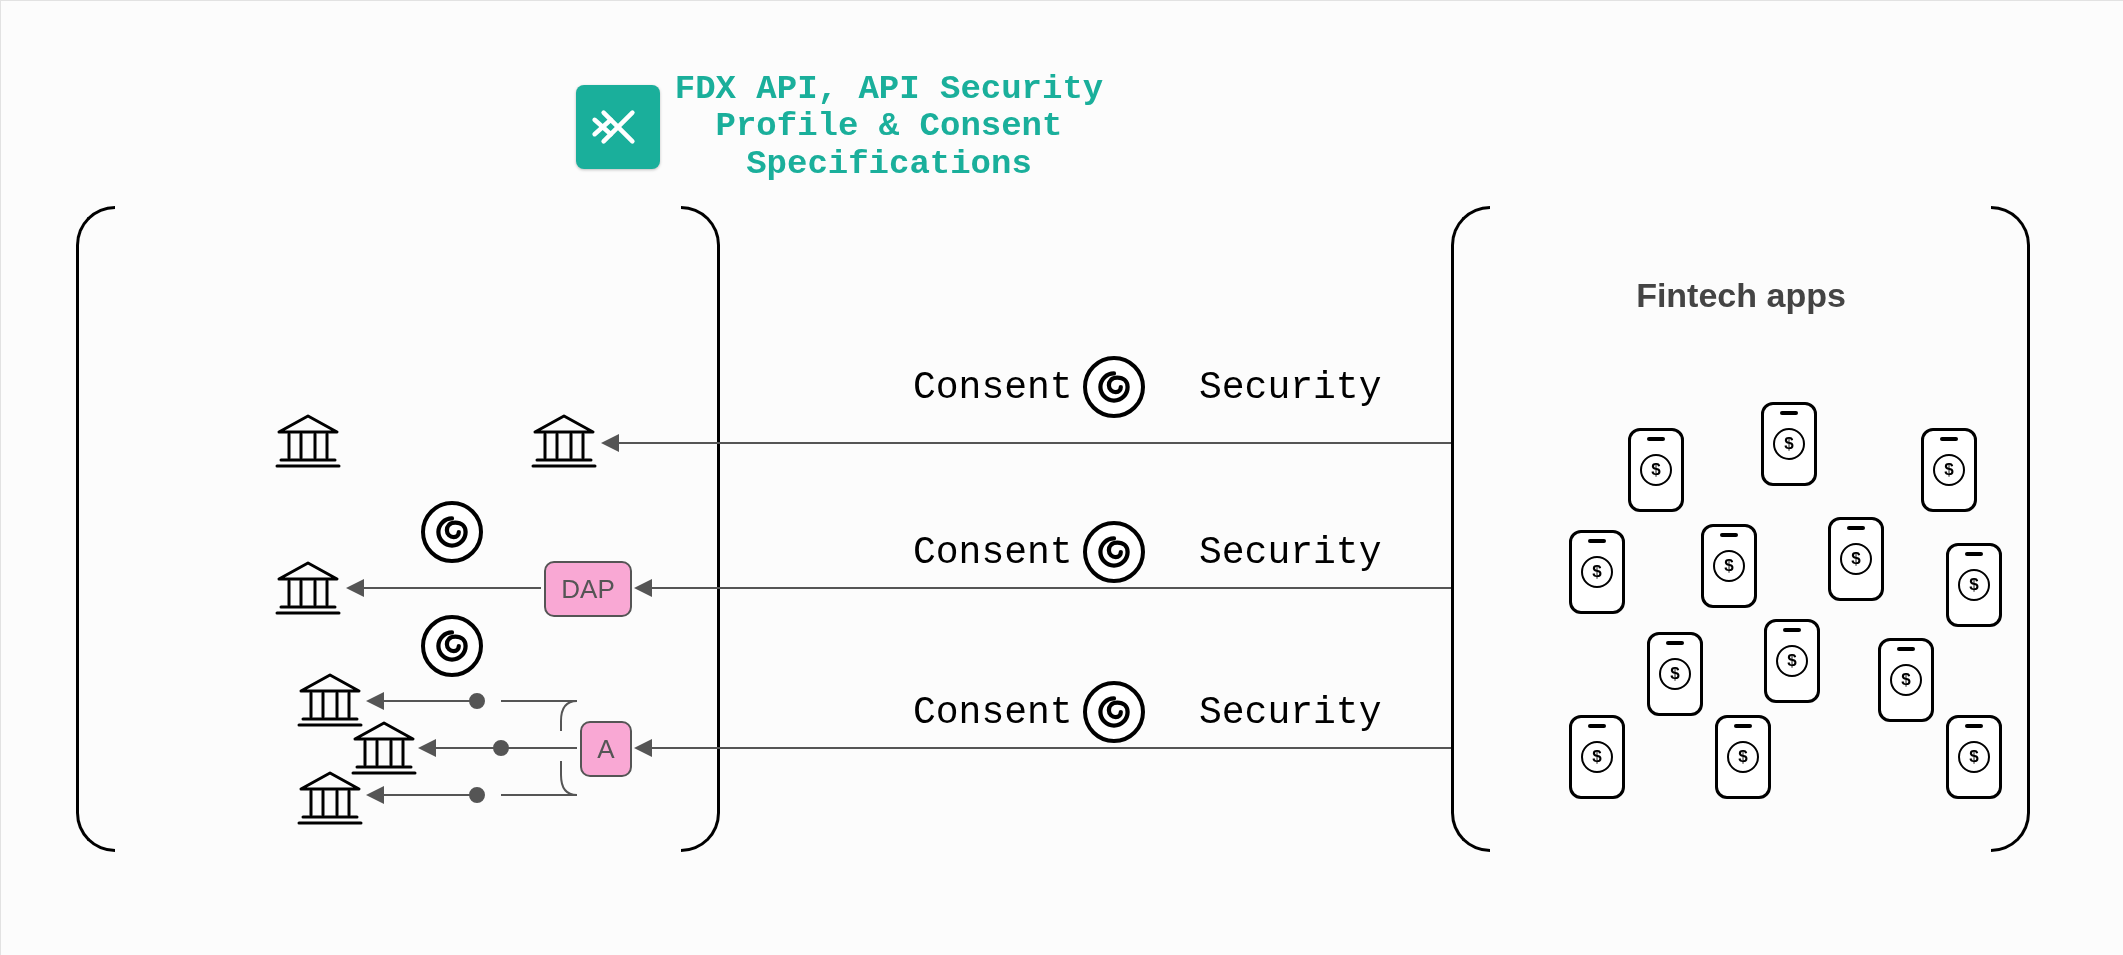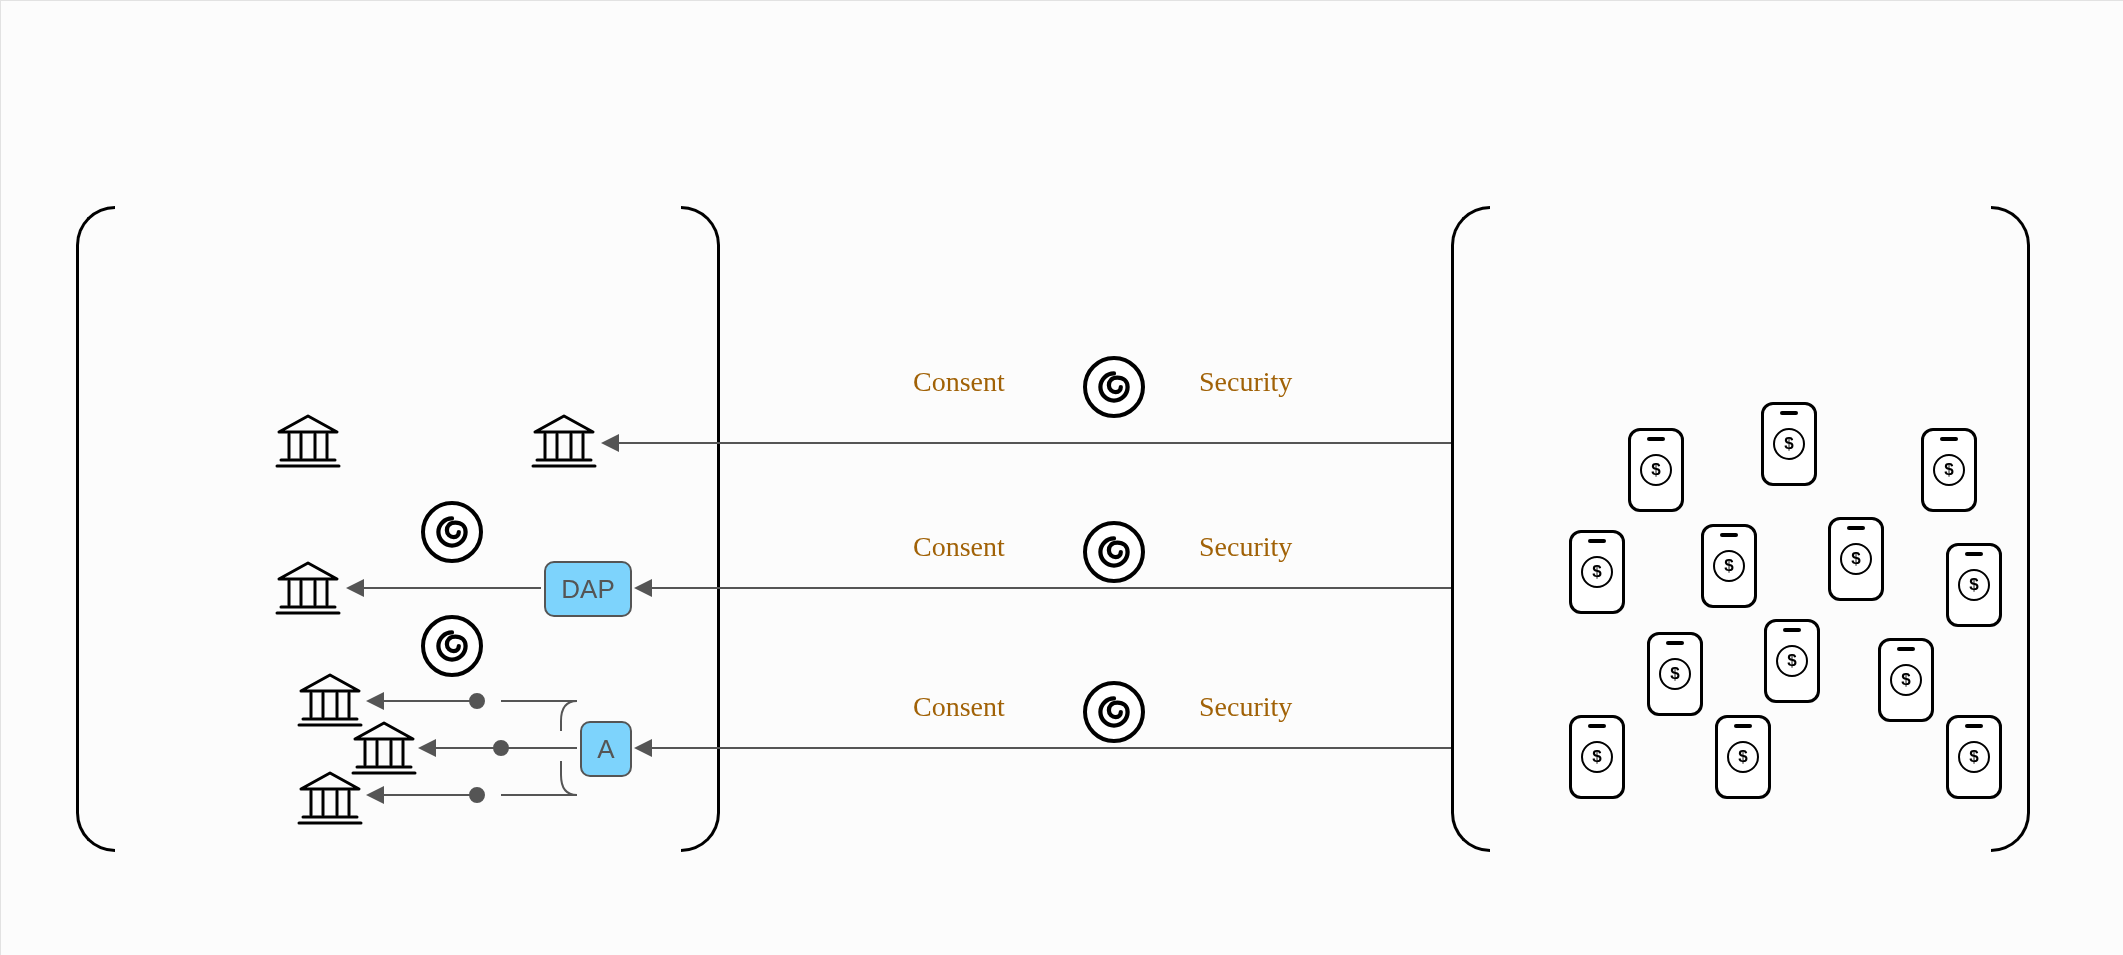--- a/index.html
+++ b/index.html
@@ -17,54 +17,72 @@
 .bracket.tr{top:205px;left:680px;height:640px;border-left:none;border-top-right-radius:40px;border-bottom-right-radius:40px}
 .bracket.fl{top:205px;left:1450px;height:640px;border-right:none;border-top-left-radius:40px;border-bottom-left-radius:40px}
 .bracket.fr{top:205px;left:1990px;height:640px;border-left:none;border-top-right-radius:40px;border-bottom-right-radius:40px}
 
 
 .grp-title{position:absolute;font-family:"Segoe UI",Arial,sans-serif;font-weight:600;color:#444;text-align:center}
 .grp-title.left{top:255px;left:130px;width:560px;font-size:34px;line-height:1.15}
 .grp-title.right{top:275px;left:1500px;width:480px;font-size:34px}
 
 
-.lbl{position:absolute;font-family:Liberation Serif, serif;font-size:28px;color:#a16207}
+.lbl{position:absolute;font-family:Liberation Mono, monospace;font-size:38px;color:#000000}
 
 
 .bank{position:absolute;width:66px;height:56px}
 .bank svg{width:66px;height:56px;stroke:#000;stroke-width:3;fill:none;stroke-linecap:round;stroke-linejoin:round}
 
 
 .scircle{position:absolute;width:54px;height:54px;border:4px solid #000;border-radius:50%;display:flex;align-items:center;justify-content:center;background:#fff}
 .scircle svg{width:34px;height:34px;}
 
 
 .phone{position:absolute;width:50px;height:78px;border:3px solid #000;border-radius:12px;background:#fff}
 .phone::before{content:"";position:absolute;top:6px;left:50%;width:18px;height:4px;background:#000;border-radius:2px;transform:translateX(-50%)}
 .phone .coin{position:absolute;top:50%;left:50%;transform:translate(-50%,-50%);width:28px;height:28px;border:2.5px solid #000;border-radius:50%;display:flex;align-items:center;justify-content:center;font-weight:bold;font-size:17px}
 
 
-.box{position:absolute;border:2.5px solid #555;border-radius:10px;background:#7dd3fc;display:flex;align-items:center;justify-content:center;font-size:26px;color:#555;font-family:Arial,sans-serif}
+.box{position:absolute;border:2.5px solid #555;border-radius:10px;background:#f9a8d4;display:flex;align-items:center;justify-content:center;font-size:26px;color:#555;font-family:Arial,sans-serif}
 .box.dap{top:560px;left:543px;width:84px;height:52px}
 .box.a{top:720px;left:579px;width:48px;height:52px}
 
 
 .wires{position:absolute;inset:0;pointer-events:none}
 </style>
 </head>
 <body>
 
 <div class="canvas">
 
+  <div class="title-wrap">
+    <div class="fdx-logo">
+      <svg viewBox="0 0 60 60">
+          <g stroke="#fff" stroke-width="5" stroke-linecap="round" fill="none">
+        <line x1="14" y1="14" x2="46" y2="46"></line>
+            <line x1="46" y1="14" x2="14" y2="46"></line>
+        <line x1="4" y1="22" x2="22" y2="38"></line>
+            <line x1="4" y1="38" x2="22" y2="22"></line>
+          </g>
+        </svg>
+    </div>
+    <div class="title-text">
+      <span>FDX API, API Security</span><br>
+      <span>Profile &amp; Consent</span><br>
+      <span>Specifications</span>
+    </div>
+  </div>
 
   <div class="bracket tl"></div>
   <div class="bracket tr"></div>
   <div class="bracket fl"></div>
   <div class="bracket fr"></div>
 
+  <div class="grp-title right">Fintech apps</div>
 
   <div class="bank" style="top:413px;left:274px"><svg viewBox="0 0 66 56">
         <polygon points="33,2 62,18 4,18"></polygon>
         <line x1="6" y1="46" x2="60" y2="46"></line>
         <line x1="2" y1="52" x2="64" y2="52"></line>
         <line x1="14" y1="20" x2="14" y2="44"></line>
         <line x1="26" y1="20" x2="26" y2="44"></line>
         <line x1="40" y1="20" x2="40" y2="44"></line>
         <line x1="52" y1="20" x2="52" y2="44"></line>
       </svg></div>

